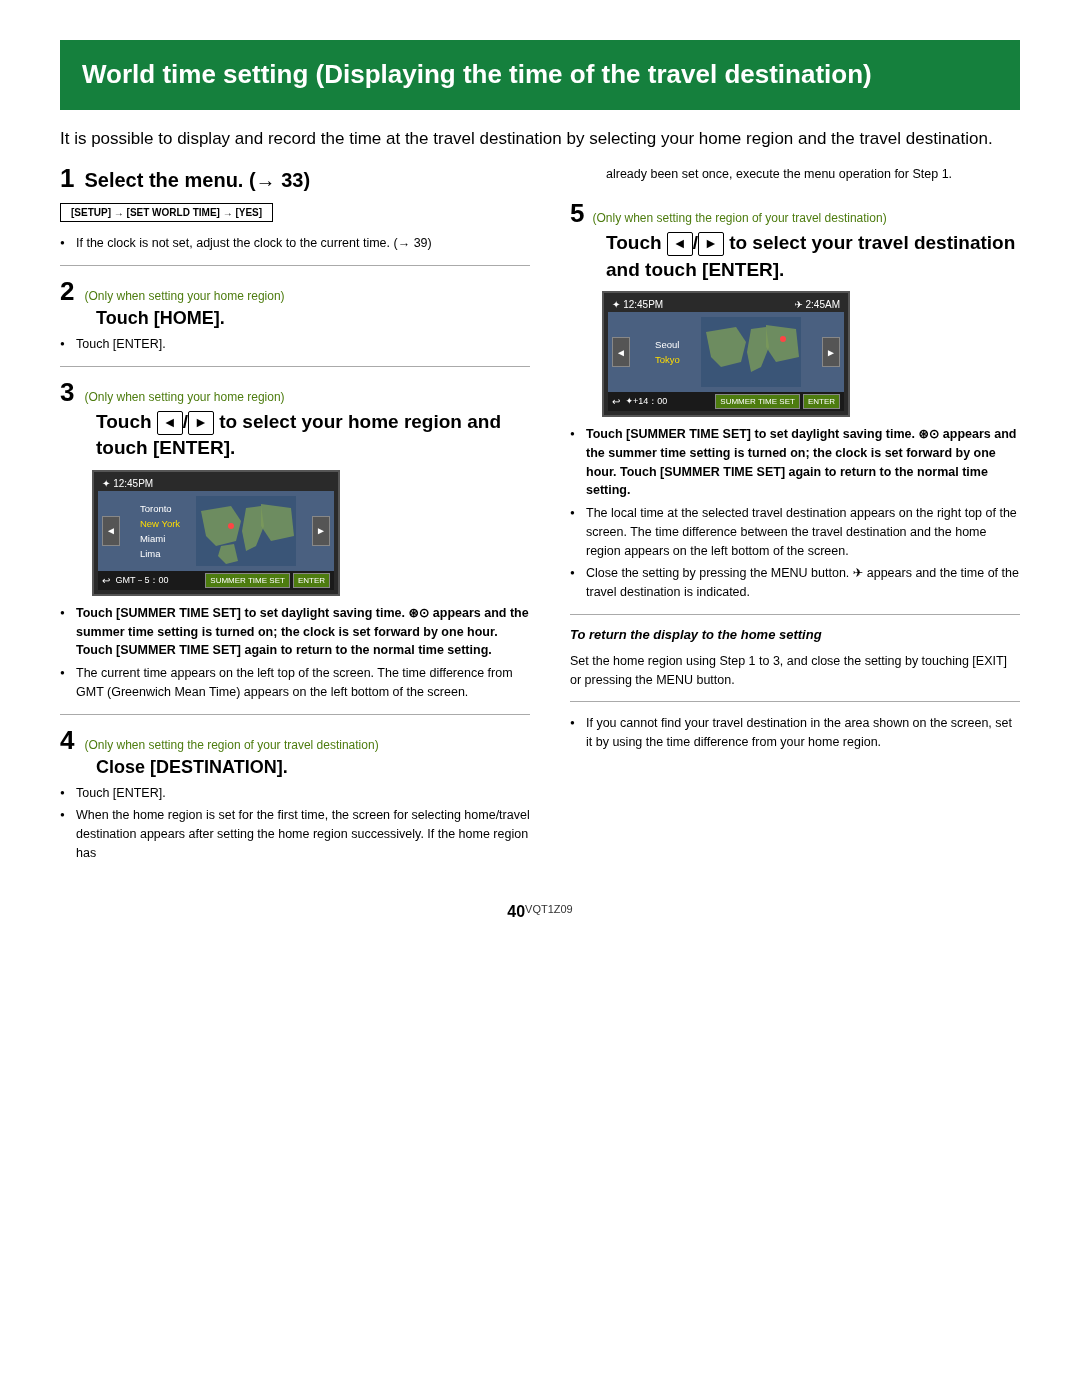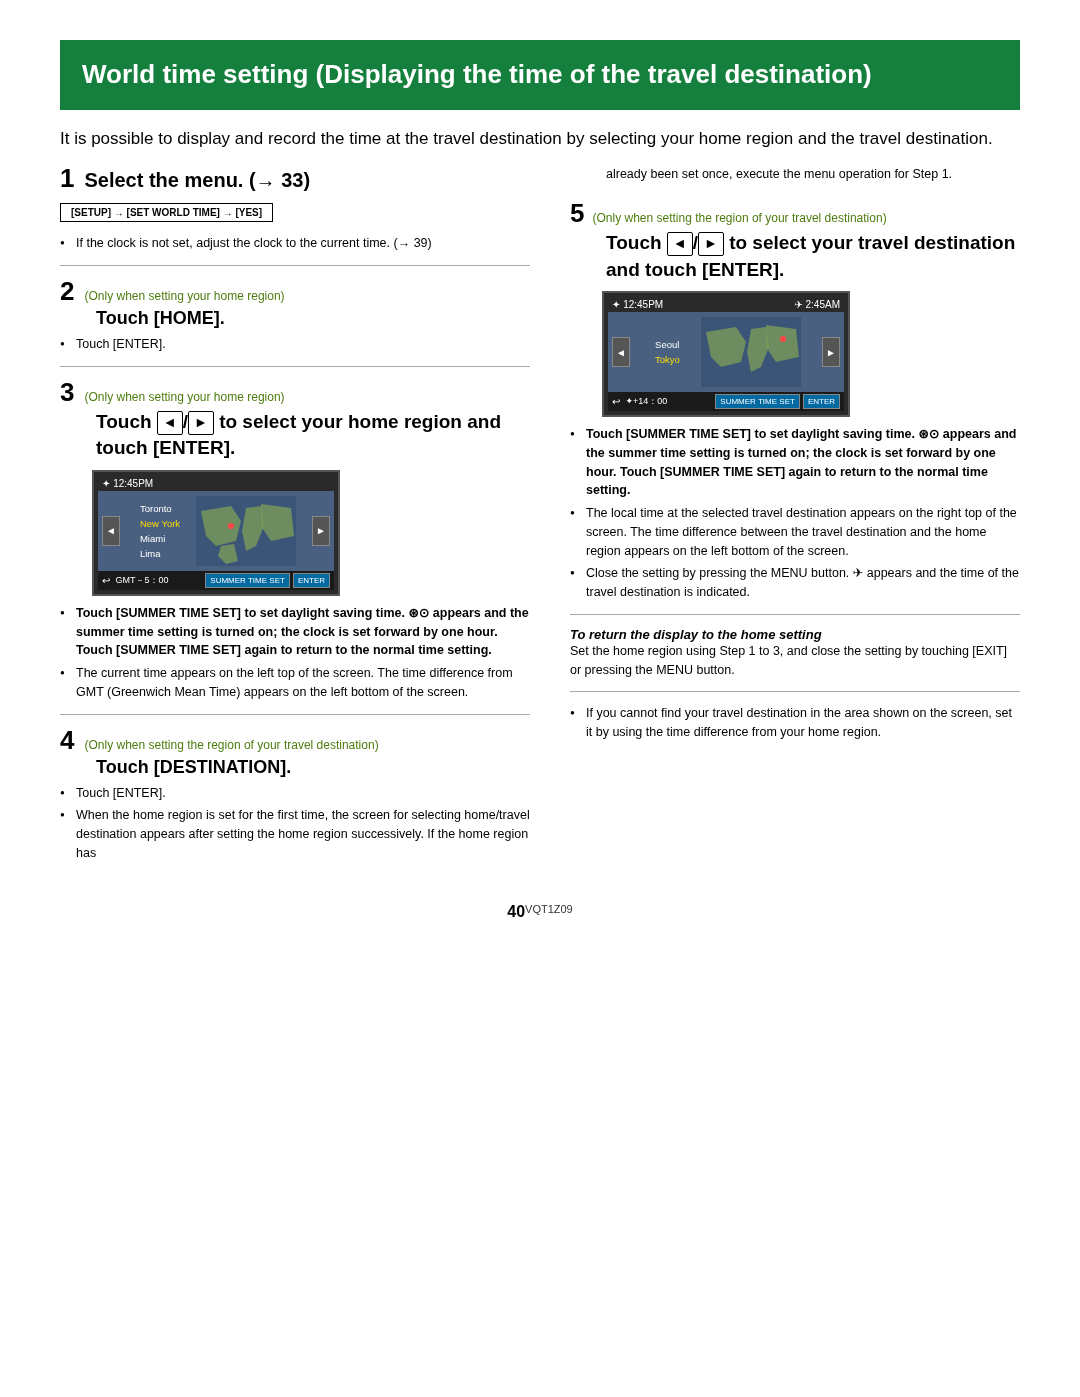--- a/index.html
+++ b/index.html
@@ -194,21 +194,21 @@
       padding: 2px 4px;
       gap: 3px;
       font-size: 9px;
     }
     .screen-gmt {
       font-size: 9px;
       padding: 1px 2px;
       color: #fff;
     }
     .screen-btn {
-      background: #0369a1;
+      background: #4d7c0f;
       border: 1px solid #888;
       color: #fff;
       font-size: 8px;
       padding: 2px 4px;
     }
     .back-icon {
       font-size: 10px;
       color: #fff;
     }
 
@@ -218,21 +218,21 @@
       align-items: baseline;
       gap: 8px;
       margin-bottom: 4px;
       margin-top: 10px;
     }
 
     .italic-heading {
       font-style: italic;
       font-weight: bold;
       font-size: 13px;
-      margin-bottom: 0;
+      margin-bottom: 10px;
     }
 
     .page-footer {
       margin-top: 30px;
       display: flex;
       justify-content: center;
       font-size: 12px;
     }
     .page-number {
       font-weight: bold;
@@ -350,21 +350,21 @@
 
     <hr class="section-divider">
 
     <div class="step-block">
       <div class="step-header">
         <span class="step-number">4</span>
         <div>
           <div class="step-sub">(Only when setting the region of your travel destination)</div>
         </div>
       </div>
-      <span class="step-title-inline">Touch [DESTINATION].</span>
+      <span class="step-title-inline">Close [DESTINATION].</span>
       <ul class="bullet-list">
         <li>Touch [ENTER].</li>
         <li>When the home region is set for the first time, the screen for selecting home/travel destination appears after setting the home region successively. If the home region has</li>
       </ul>
     </div>
 
   </div>
 
   <div class="col-right">
 

